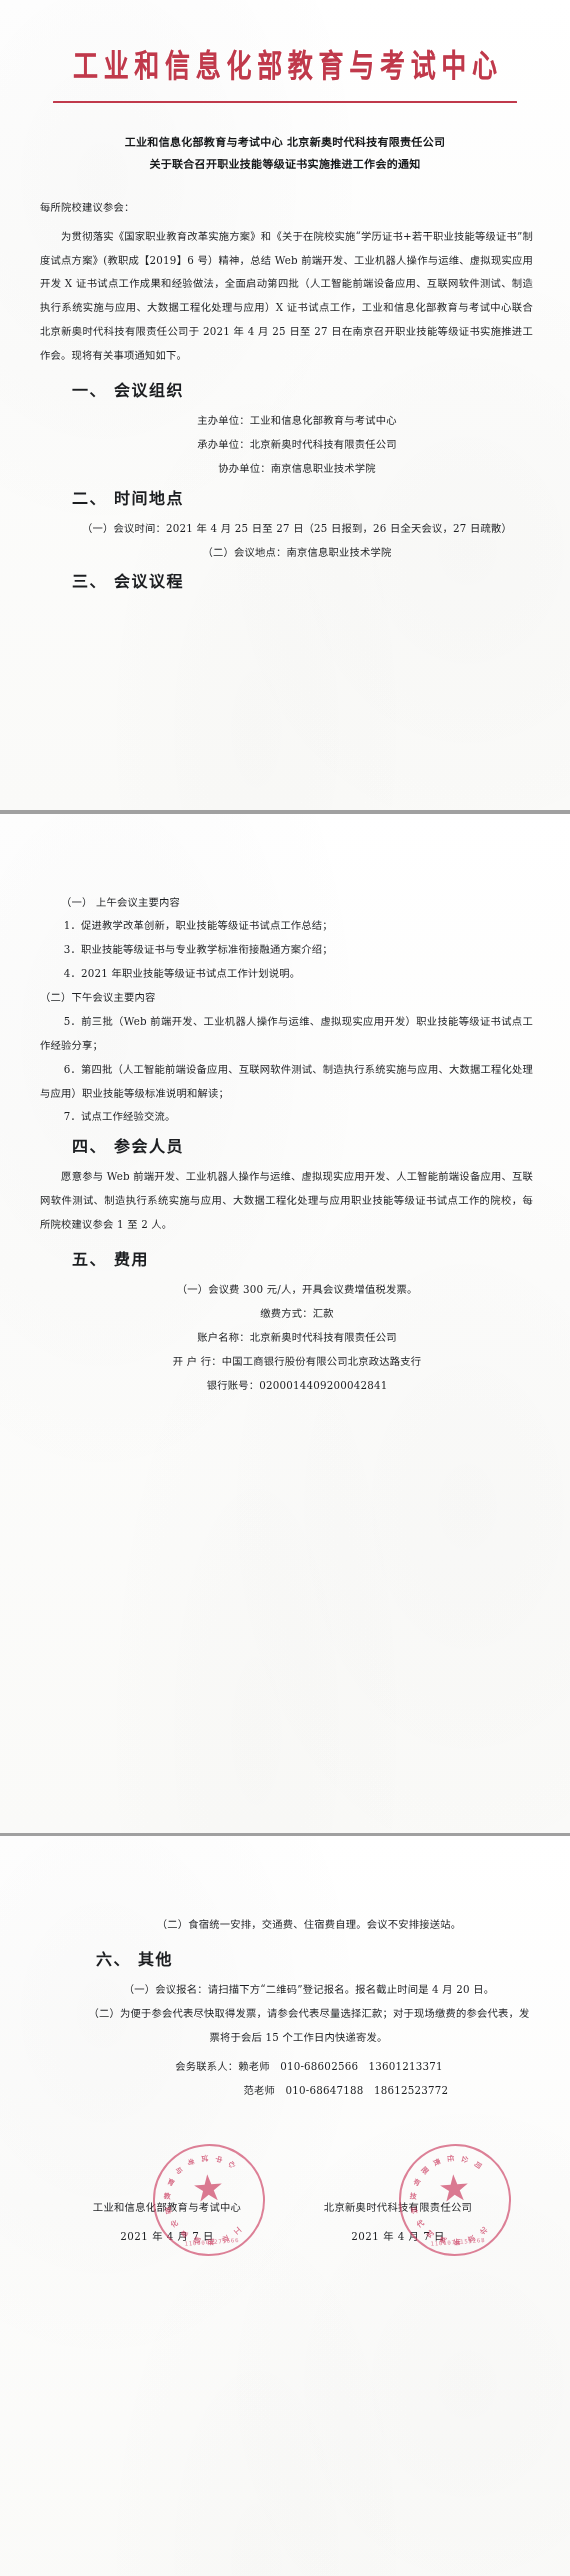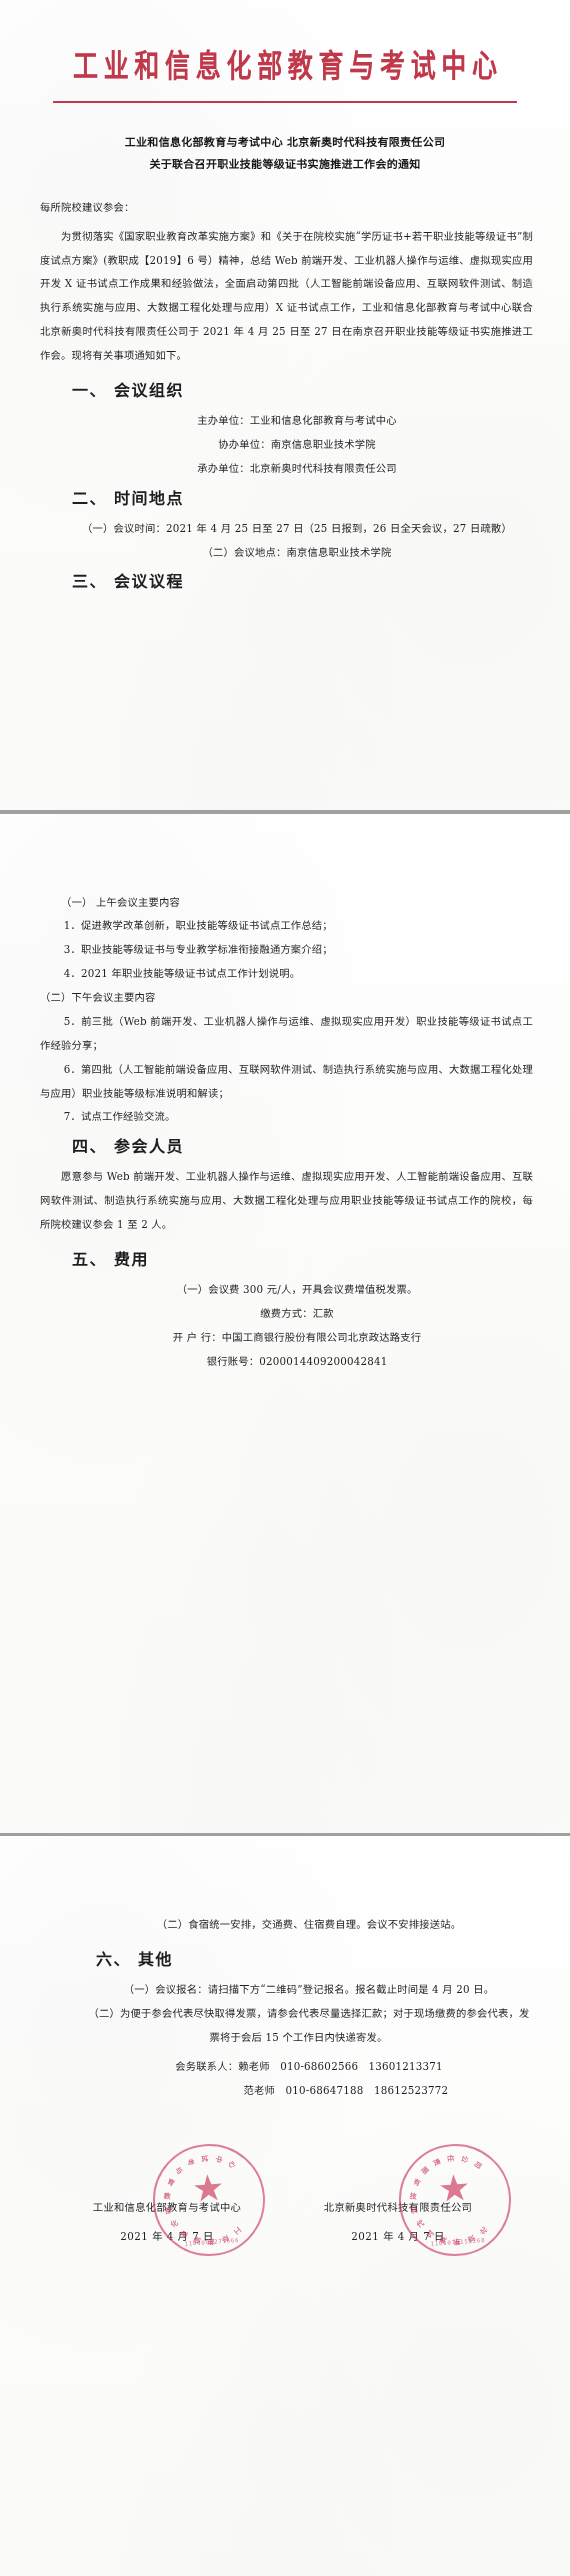--- a/index.html
+++ b/index.html
@@ -222,22 +222,22 @@
       <div class="gap-lg"></div>
 
       <div class="body-wrap">
         <p class="p p-flush">每所院校建议参会：</p>
         <div class="gap-sm"></div>
         <p class="p p-indent p-justify">为贯彻落实《国家职业教育改革实施方案》和《关于在院校实施“学历证书+若干职业技能等级证书”制度试点方案》(教职成【2019】6 号）精神，总结 Web 前端开发、工业机器人操作与运维、虚拟现实应用开发 X 证书试点工作成果和经验做法，全面启动第四批（人工智能前端设备应用、互联网软件测试、制造执行系统实施与应用、大数据工程化处理与应用）X 证书试点工作，工业和信息化部教育与考试中心联合北京新奥时代科技有限责任公司于 2021 年 4 月 25 日至 27 日在南京召开职业技能等级证书实施推进工作会。现将有关事项通知如下。</p>
 
         <div class="gap-sm"></div>
         <p class="h-section">一、 会议组织</p>
         <p class="sub-item">主办单位：工业和信息化部教育与考试中心</p>
+        <p class="sub-item">承办单位：北京新奥时代科技有限责任公司</p>
         <p class="sub-item">协办单位：南京信息职业技术学院</p>
-        <p class="sub-item">承办单位：北京新奥时代科技有限责任公司</p>
 
         <p class="h-section">二、 时间地点</p>
         <p class="sub-item p-justify">（一）会议时间：2021 年 4 月 25 日至 27 日（25 日报到，26 日全天会议，27 日疏散）</p>
         <p class="sub-item">（二）会议地点：南京信息职业技术学院</p>
 
         <p class="h-section">三、 会议议程</p>
       </div>
 
     </div>
   </section>
@@ -258,20 +258,21 @@
         <p class="sub-item2 p-justify">6．第四批（人工智能前端设备应用、互联网软件测试、制造执行系统实施与应用、大数据工程化处理与应用）职业技能等级标准说明和解读；</p>
         <p class="sub-item2">7．试点工作经验交流。</p>
 
         <p class="h-section">四、 参会人员</p>
         <p class="p p-indent p-justify">愿意参与 Web 前端开发、工业机器人操作与运维、虚拟现实应用开发、人工智能前端设备应用、互联网软件测试、制造执行系统实施与应用、大数据工程化处理与应用职业技能等级证书试点工作的院校，每所院校建议参会 1 至 2 人。</p>
 
         <div class="gap-sm"></div>
         <p class="h-section">五、 费用</p>
         <p class="sub-item">（一）会议费 300 元/人，开具会议费增值税发票。</p>
         <p class="sub-item">缴费方式：汇款</p>
+        <p class="sub-item">账户名称：北京新奥时代科技有限责任公司</p>
         <p class="sub-item">开 户 行：中国工商银行股份有限公司北京政达路支行</p>
         <p class="sub-item">银行账号：0200014409200042841</p>
 
       </div>
     </div>
   </section>
   <div class="page-sep"></div>
 
   <section class="page page3">
     <div class="page-body">

